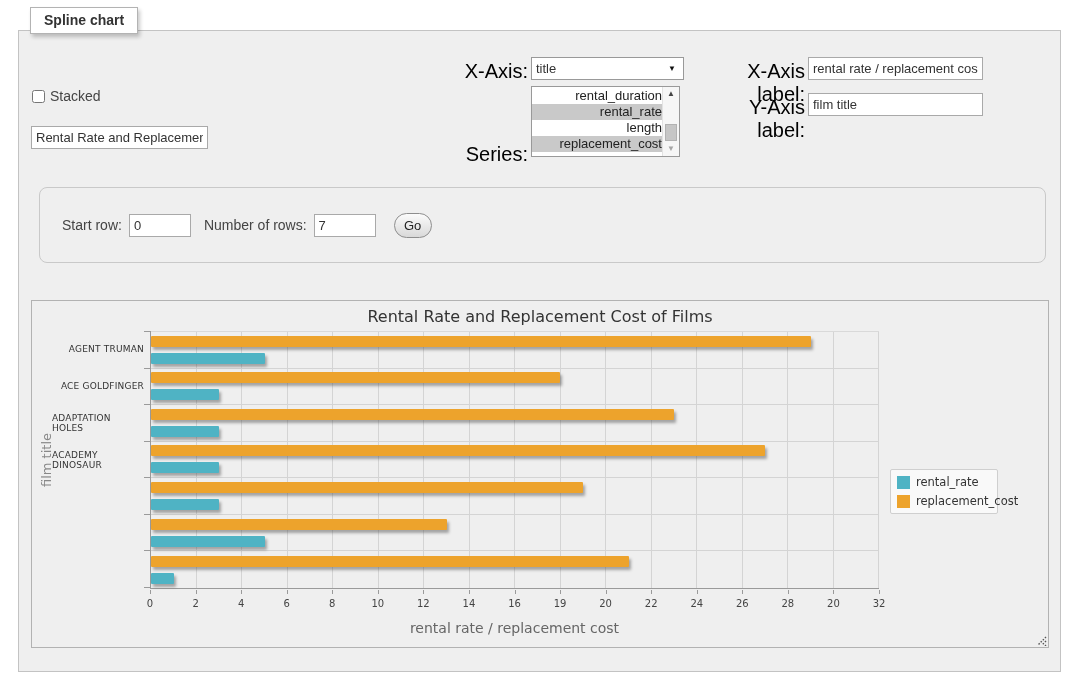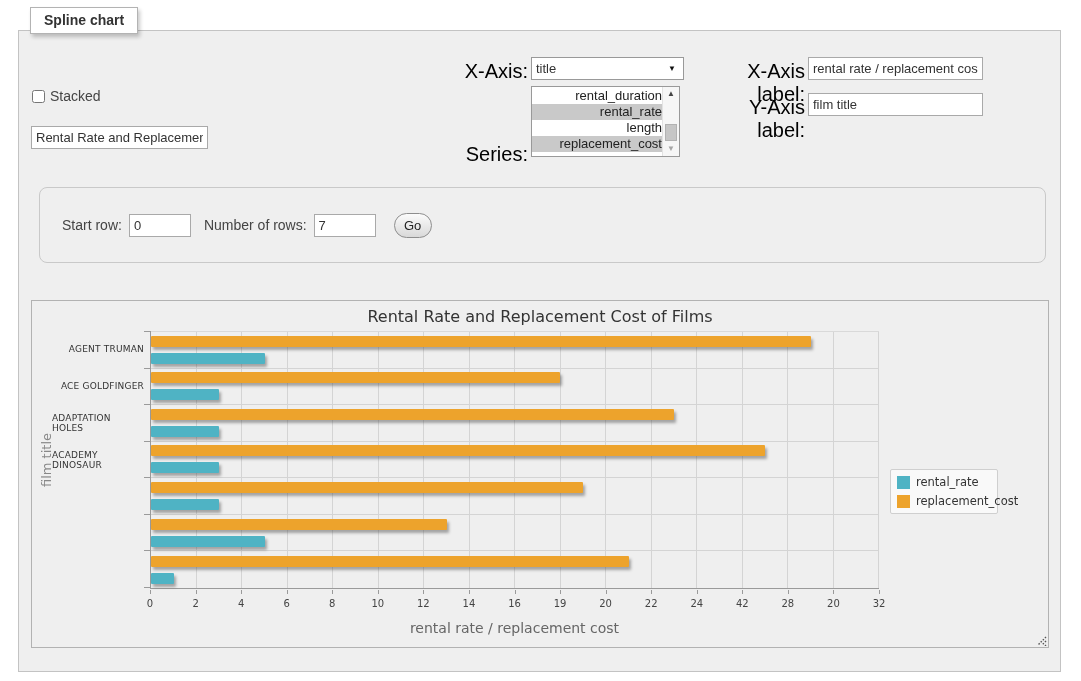--- a/index.html
+++ b/index.html
@@ -233,21 +233,21 @@
           <div class="xlab" style="left: 50%;">16</div>
           <div class="xtick" style="left: 56.25%;"></div>
           <div class="xlab" style="left: 56.25%;">19</div>
           <div class="xtick" style="left: 62.5%;"></div>
           <div class="xlab" style="left: 62.5%;">20</div>
           <div class="xtick" style="left: 68.75%;"></div>
           <div class="xlab" style="left: 68.75%;">22</div>
           <div class="xtick" style="left: 75%;"></div>
           <div class="xlab" style="left: 75%;">24</div>
           <div class="xtick" style="left: 81.25%;"></div>
-          <div class="xlab" style="left: 81.25%;">42</div>
+          <div class="xlab" style="left: 81.25%;">26</div>
           <div class="xtick" style="left: 87.5%;"></div>
           <div class="xlab" style="left: 87.5%;">28</div>
           <div class="xtick" style="left: 93.75%;"></div>
           <div class="xlab" style="left: 93.75%;">20</div>
           <div class="xtick" style="left: 100%;"></div>
           <div class="xlab" style="left: 100%;">32</div>
         </div>
       <div class="x-axis-title">rental rate / replacement cost</div>
       <div class="chart-legend">
           <div class="legend-entry">

